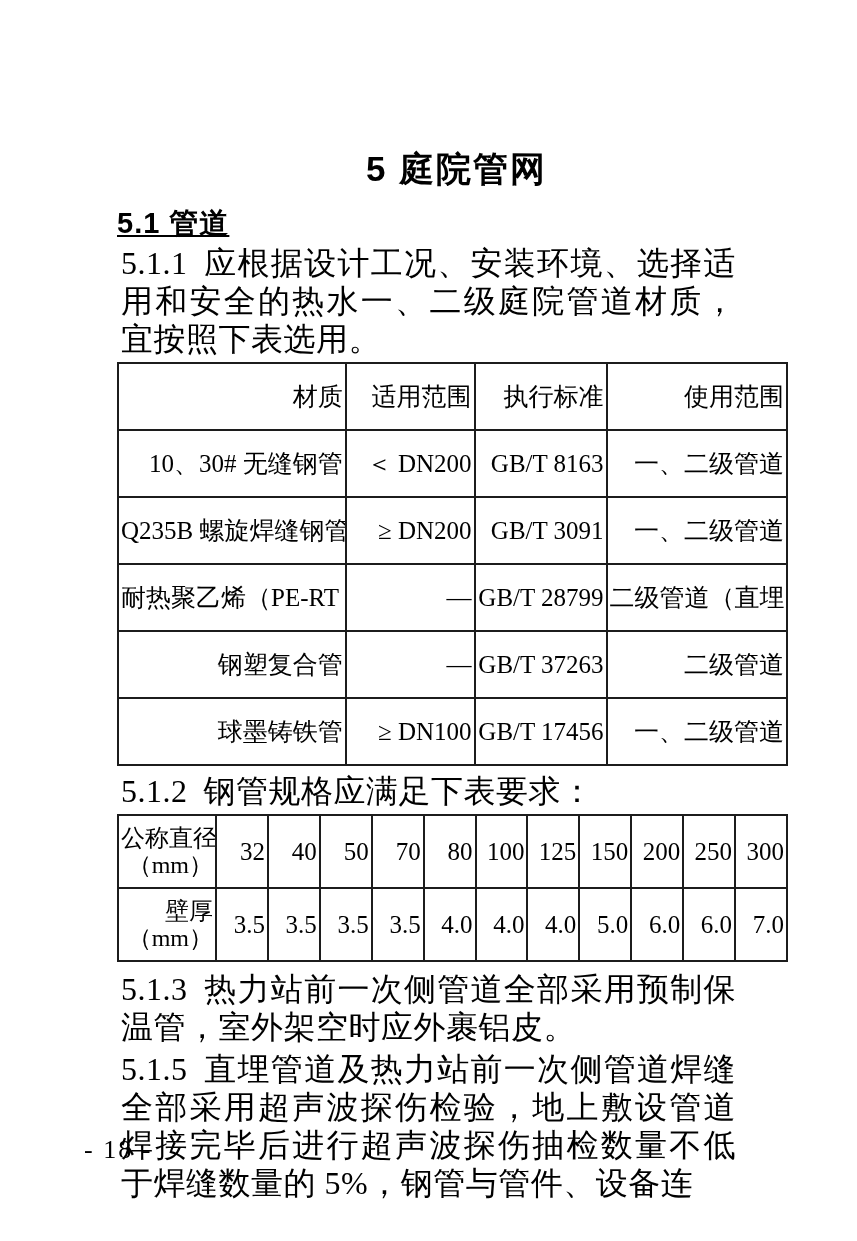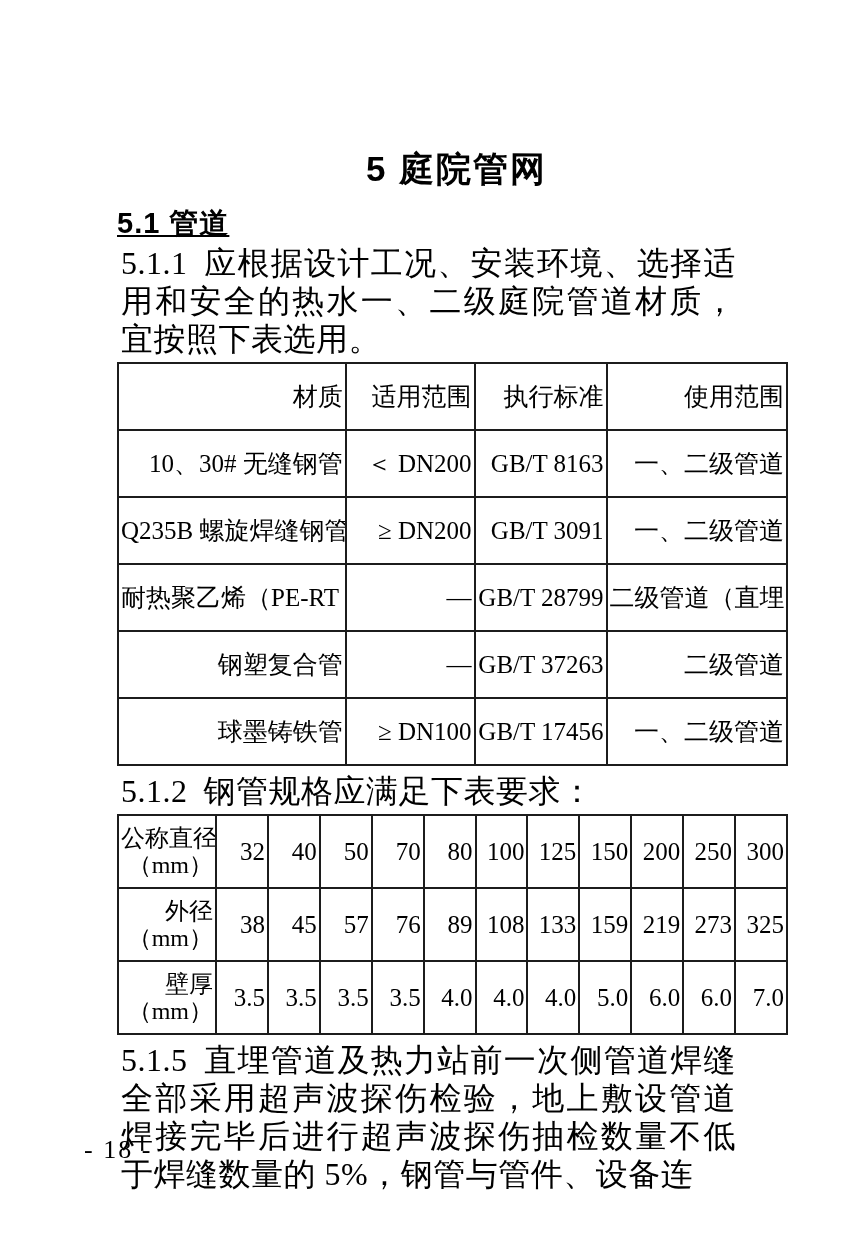--- a/index.html
+++ b/index.html
@@ -179,55 +179,39 @@
           <td>80</td>
           <td>100</td>
           <td>125</td>
           <td>150</td>
           <td>200</td>
           <td>250</td>
           <td>300</td>
         </tr>
         <tr>
           <td class="row-label">
-            <div>外径</div>
-            <div>（mm）</div>
-          </td>
-          <td>38</td>
-          <td>45</td>
-          <td>57</td>
-          <td>76</td>
-          <td>89</td>
-          <td>108</td>
-          <td>133</td>
-          <td>159</td>
-          <td>219</td>
-          <td>273</td>
-          <td>325</td>
-        </tr>
-        <tr>
-          <td class="row-label">
             <div>壁厚</div>
             <div>（mm）</div>
           </td>
           <td>3.5</td>
           <td>3.5</td>
           <td>3.5</td>
           <td>3.5</td>
           <td>4.0</td>
           <td>4.0</td>
           <td>4.0</td>
           <td>5.0</td>
           <td>6.0</td>
           <td>6.0</td>
           <td>7.0</td>
         </tr>
       </tbody>
     </table>
 
+    <p class="para after-table"><span class="clause-num">5.1.3</span><span>热力站前一次侧管道全部采用预制保温管，室外架空时应外裹铝皮。</span></p>
 
 
     <p class="para"><span class="clause-num">5.1.5</span><span>直埋管道及热力站前一次侧管道焊缝全部采用超声波探伤检验，地上敷设管道焊接完毕后进行超声波探伤抽检数量不低于焊缝数量的 5%，钢管与管件、设备连</span></p>
 
   </div>
 
   <div class="page-number">- 18 -</div>
 </div>
 
 </body></html>

